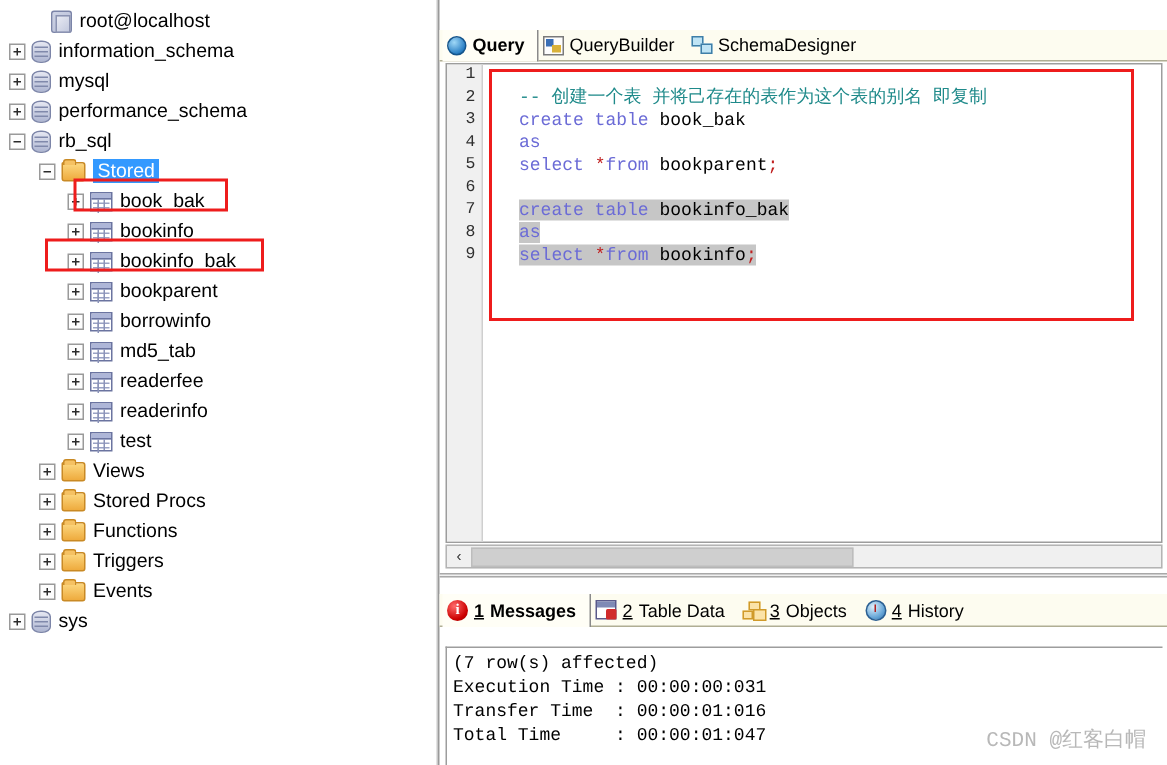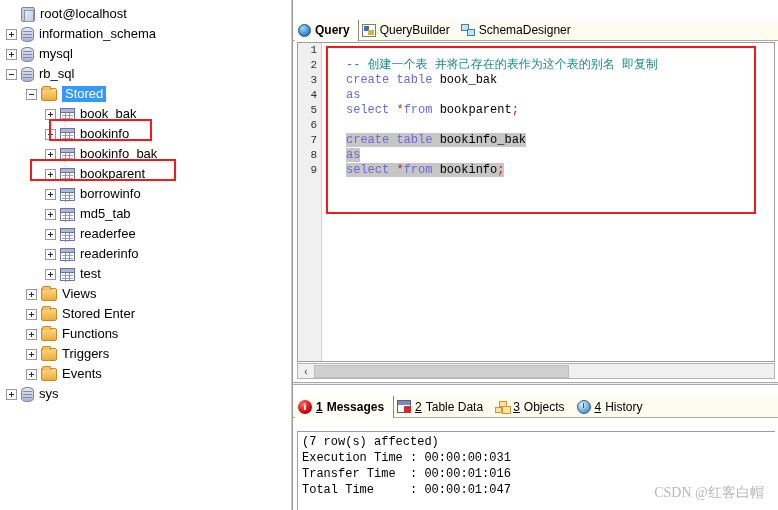--- a/index.html
+++ b/index.html
@@ -140,21 +140,21 @@
   }
 
   .label { font-size: 13px; line-height: 16px; color: #000; }
   .label.sel {
     background: #3399ff;
     color: #ffffff;
     padding: 0 3px;
   }
 
   
-  .lvl0 { padding-left: 6px; }
+  .lvl0 { padding-left: 19px; }
   .lvl1 { padding-left: 6px; }
   .lvl2 { padding-left: 26px; }
   .lvl3 { padding-left: 45px; }
 
   
   .redbox {
     position: absolute;
     border: 2px solid #ee1c1c;
     pointer-events: none;
     z-index: 20;
@@ -429,21 +429,21 @@
     color: #000;
     padding: 2px 0 0 4px;
     white-space: pre;
     overflow: hidden;
   }
   #watermark {
     position: absolute;
     right: 14px; bottom: 8px;
     font-size: 14px;
     color: #b8b8b8;
-    font-family: Liberation Serif, serif;
+    font-family: Liberation Mono, monospace;
     white-space: nowrap;
   }
 </style>
 </head>
 <body>
 
 <div id="app">
 
   <div id="sidebar">
     <div class="tree" id="tree">
@@ -456,20 +456,25 @@
           <span class="expander plus"></span>
           <span class="ico ico-db"></span>
           <span class="label">information_schema</span>
         </div>
         <div class="node lvl1">
           <span class="expander plus"></span>
           <span class="ico ico-db"></span>
           <span class="label">mysql</span>
         </div>
         <div class="node lvl1">
+          <span class="expander plus"></span>
+          <span class="ico ico-db"></span>
+          <span class="label">performance_schema</span>
+        </div>
+        <div class="node lvl1">
           <span class="expander minus"></span>
           <span class="ico ico-db"></span>
           <span class="label">rb_sql</span>
         </div>
         <div class="node lvl2">
           <span class="expander minus"></span>
           <span class="ico ico-folder"></span>
           <span class="label sel">Stored</span>
         </div>
         <div class="node lvl3">
@@ -536,21 +541,21 @@
           <span class="label">test</span>
         </div>
         <div class="node lvl2">
           <span class="expander plus"></span>
           <span class="ico ico-folder"></span>
           <span class="label">Views</span>
         </div>
         <div class="node lvl2">
           <span class="expander plus"></span>
           <span class="ico ico-folder"></span>
-          <span class="label">Stored Enter</span>
+          <span class="label">Stored Procs</span>
         </div>
         <div class="node lvl2">
           <span class="expander plus"></span>
           <span class="ico ico-folder"></span>
           <span class="label">Functions</span>
         </div>
         <div class="node lvl2">
           <span class="expander plus"></span>
           <span class="ico ico-folder"></span>
           <span class="label">Triggers</span>

